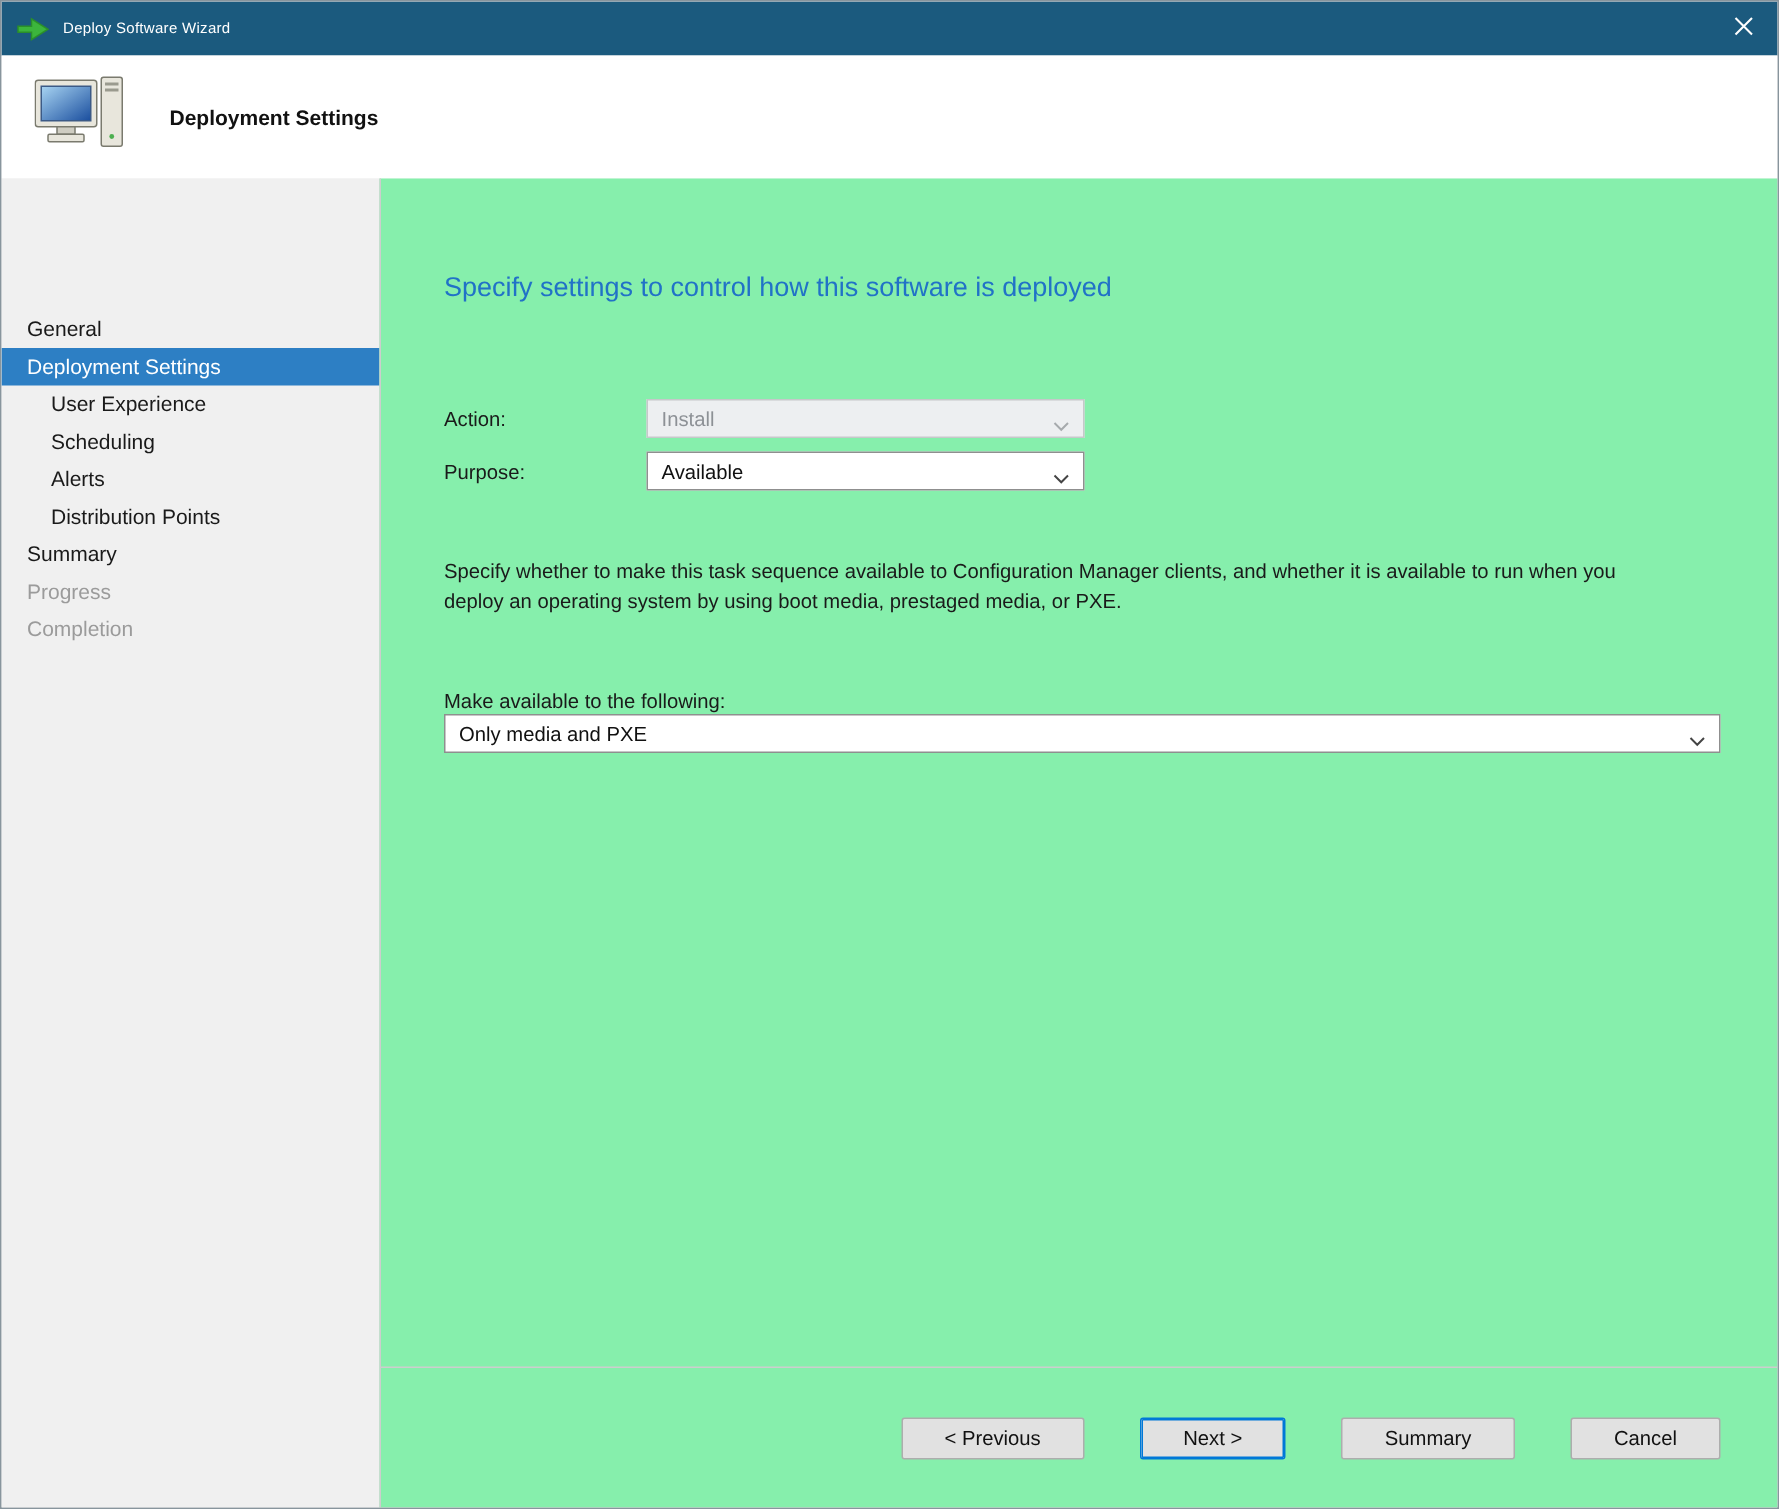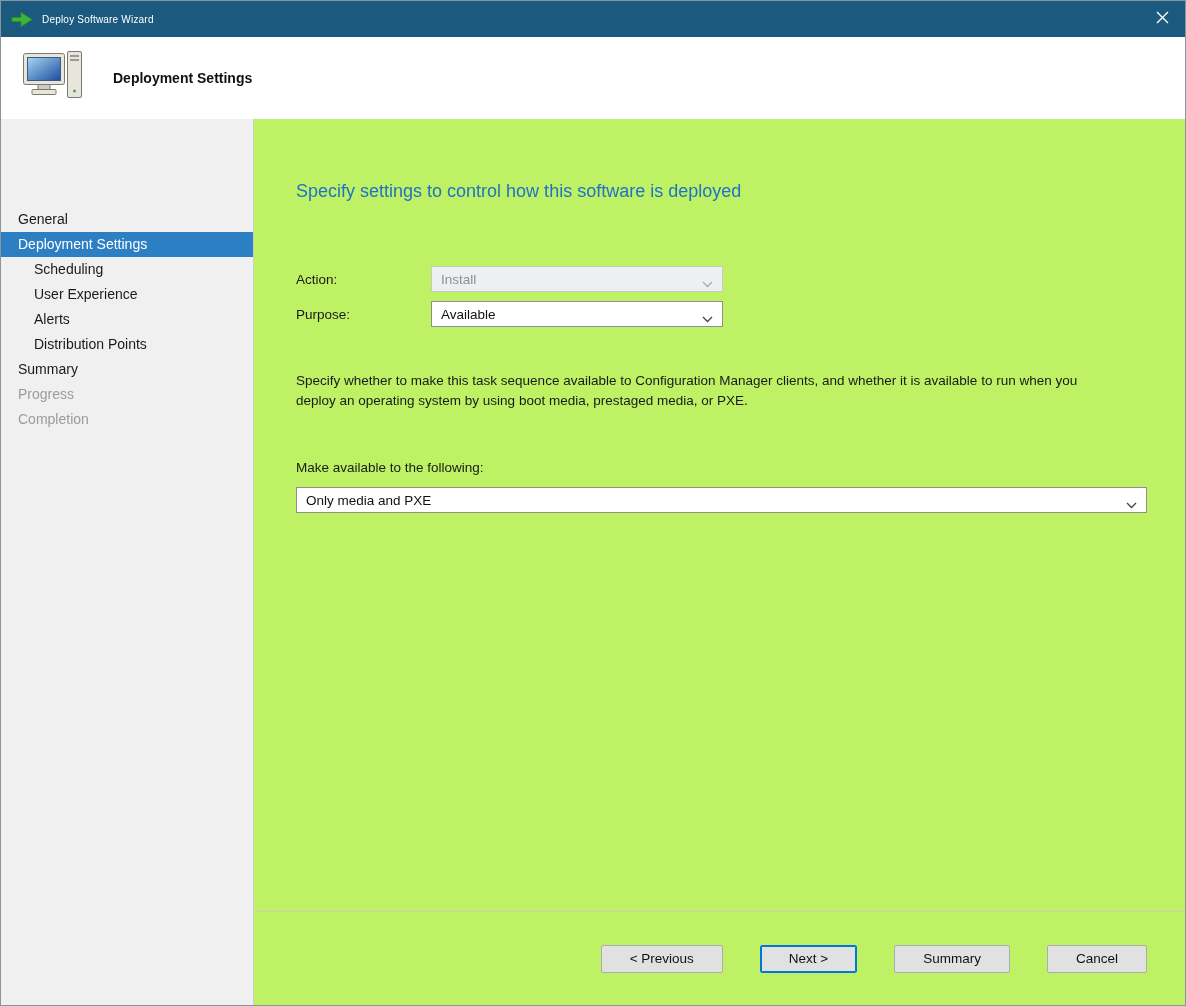--- a/index.html
+++ b/index.html
@@ -47,21 +47,21 @@
     height:25px;line-height:25px;
     font-size:14px;color:#1a1a1a;
     padding-left:17px;white-space:nowrap;
     cursor:default;
   }
   .nav-item.indent{padding-left:33px;}
   .nav-item.selected{background:#2d7fc4;color:#ffffff;}
   .nav-item.disabled{color:#9b9b9b;}
   .content-col{
     flex:1;display:flex;flex-direction:column;
-    border-left:1px solid #cdcdcd;background:#bef264;min-width:0;
+    border-left:1px solid #cdcdcd;background:#86efac;min-width:0;
   }
   .content{flex:1;padding:62px 38px 0 42px;box-sizing:border-box;}
   .heading{
     color:#2172c7;font-size:18px;font-weight:normal;
     margin:0 0 64px 0;
   }
   .form-row{display:flex;align-items:center;margin-bottom:9px;}
   .form-label{width:135px;flex:0 0 135px;font-size:13.5px;color:#1a1a1a;}
   .combo{
     height:26px;box-sizing:border-box;
@@ -75,21 +75,21 @@
   .combo.w-full{width:100%;}
   .combo.disabled{
     background:#edeff1;border-color:#c6c8ca;color:#8d9196;
   }
   .combo.disabled .chev{color:#a6aaad;}
   .desc{
     margin-top:44px;width:812px;max-width:100%;
     font-size:13.5px;line-height:1.45;color:#1a1a1a;
   }
   .make-label{margin-top:50px;font-size:13.5px;color:#1a1a1a;}
-  .make-combo-wrap{margin-top:12px;}
+  .make-combo-wrap{margin-top:1px;}
   
   .footer{
     flex:0 0 94px;border-top:1px solid #cdcdcd;
     display:flex;align-items:center;justify-content:flex-end;
     gap:37px;padding-right:38px;box-sizing:border-box;
   }
   .btn{
     min-width:97px;height:28px;
     background:#e1e1e1;border:1px solid #adadad;border-radius:2px;
     font-family:"Liberation Sans", sans-serif;font-size:13.5px;color:#111111;
@@ -141,22 +141,22 @@
       </svg>
     </span>
     <span class="header-title">Deployment Settings</span>
   </div>
 
   <div class="bodyrow">
 
     <div class="sidebar">
       <div class="nav-item">General</div>
       <div class="nav-item selected">Deployment Settings</div>
+      <div class="nav-item indent">User Experience</div>
       <div class="nav-item indent">Scheduling</div>
-      <div class="nav-item indent">User Experience</div>
       <div class="nav-item indent">Alerts</div>
       <div class="nav-item indent">Distribution Points</div>
       <div class="nav-item">Summary</div>
       <div class="nav-item disabled">Progress</div>
       <div class="nav-item disabled">Completion</div>
     </div>
 
     <div class="content-col">
       <div class="content">
 

